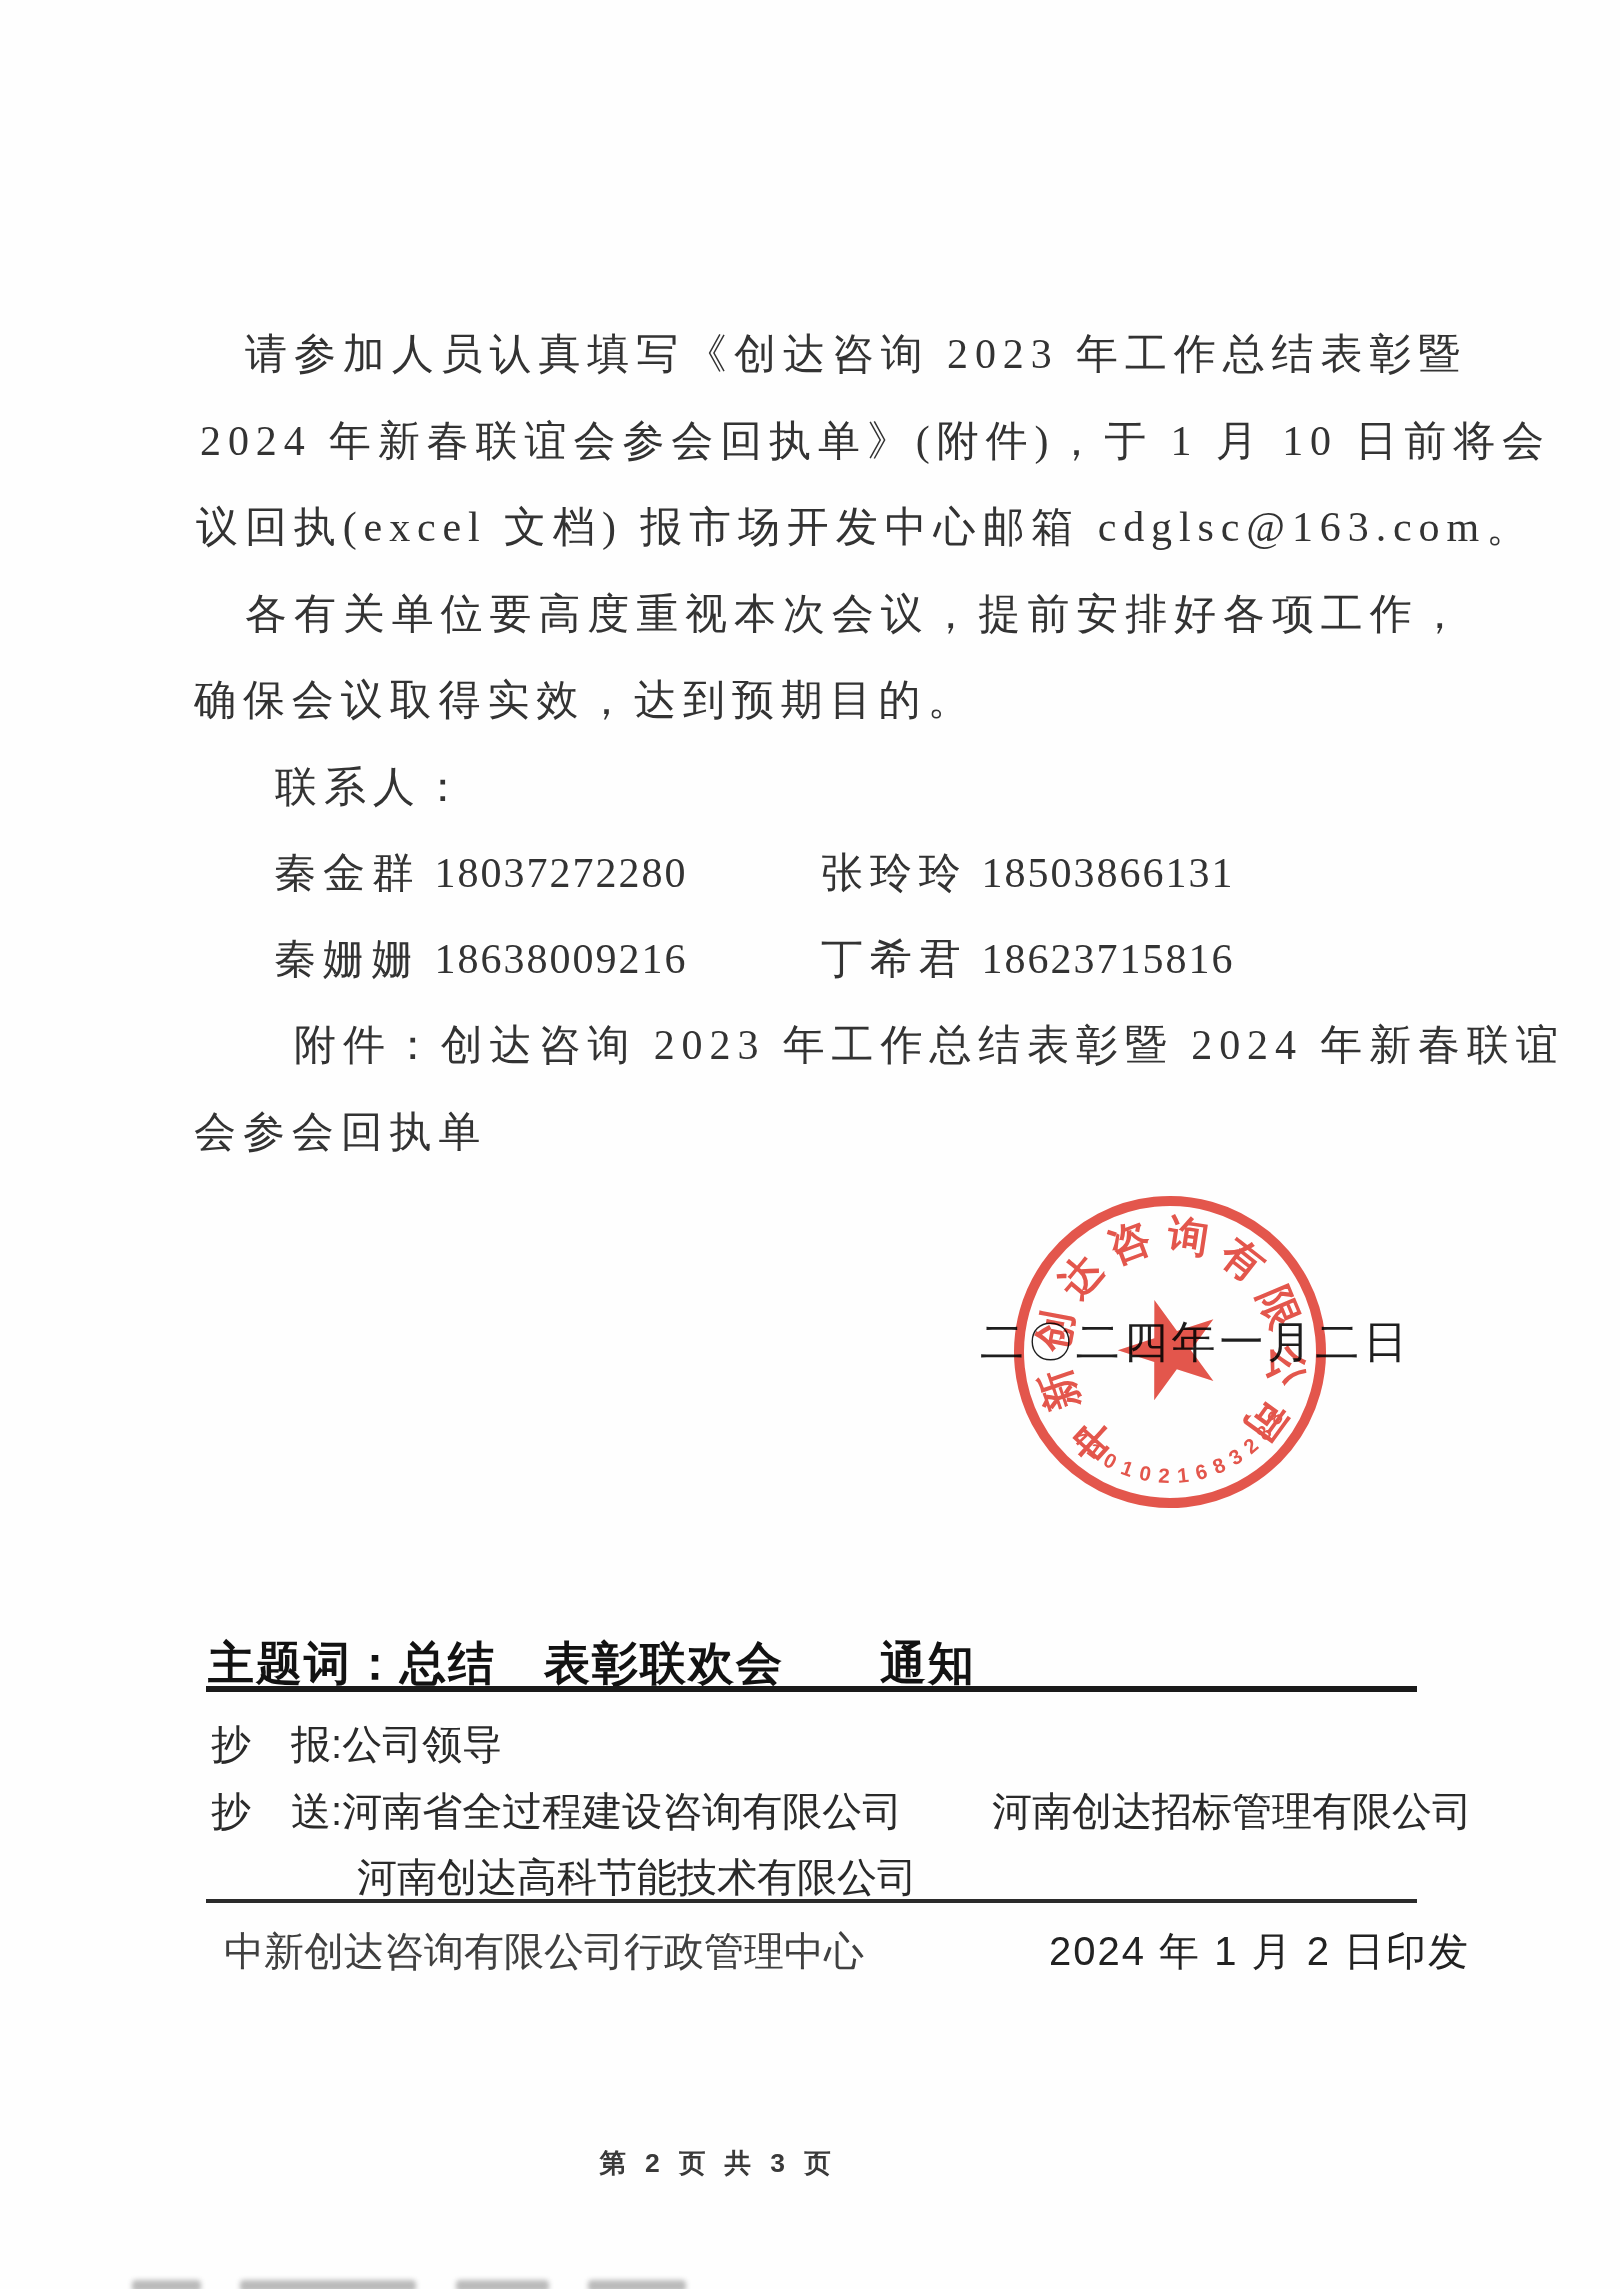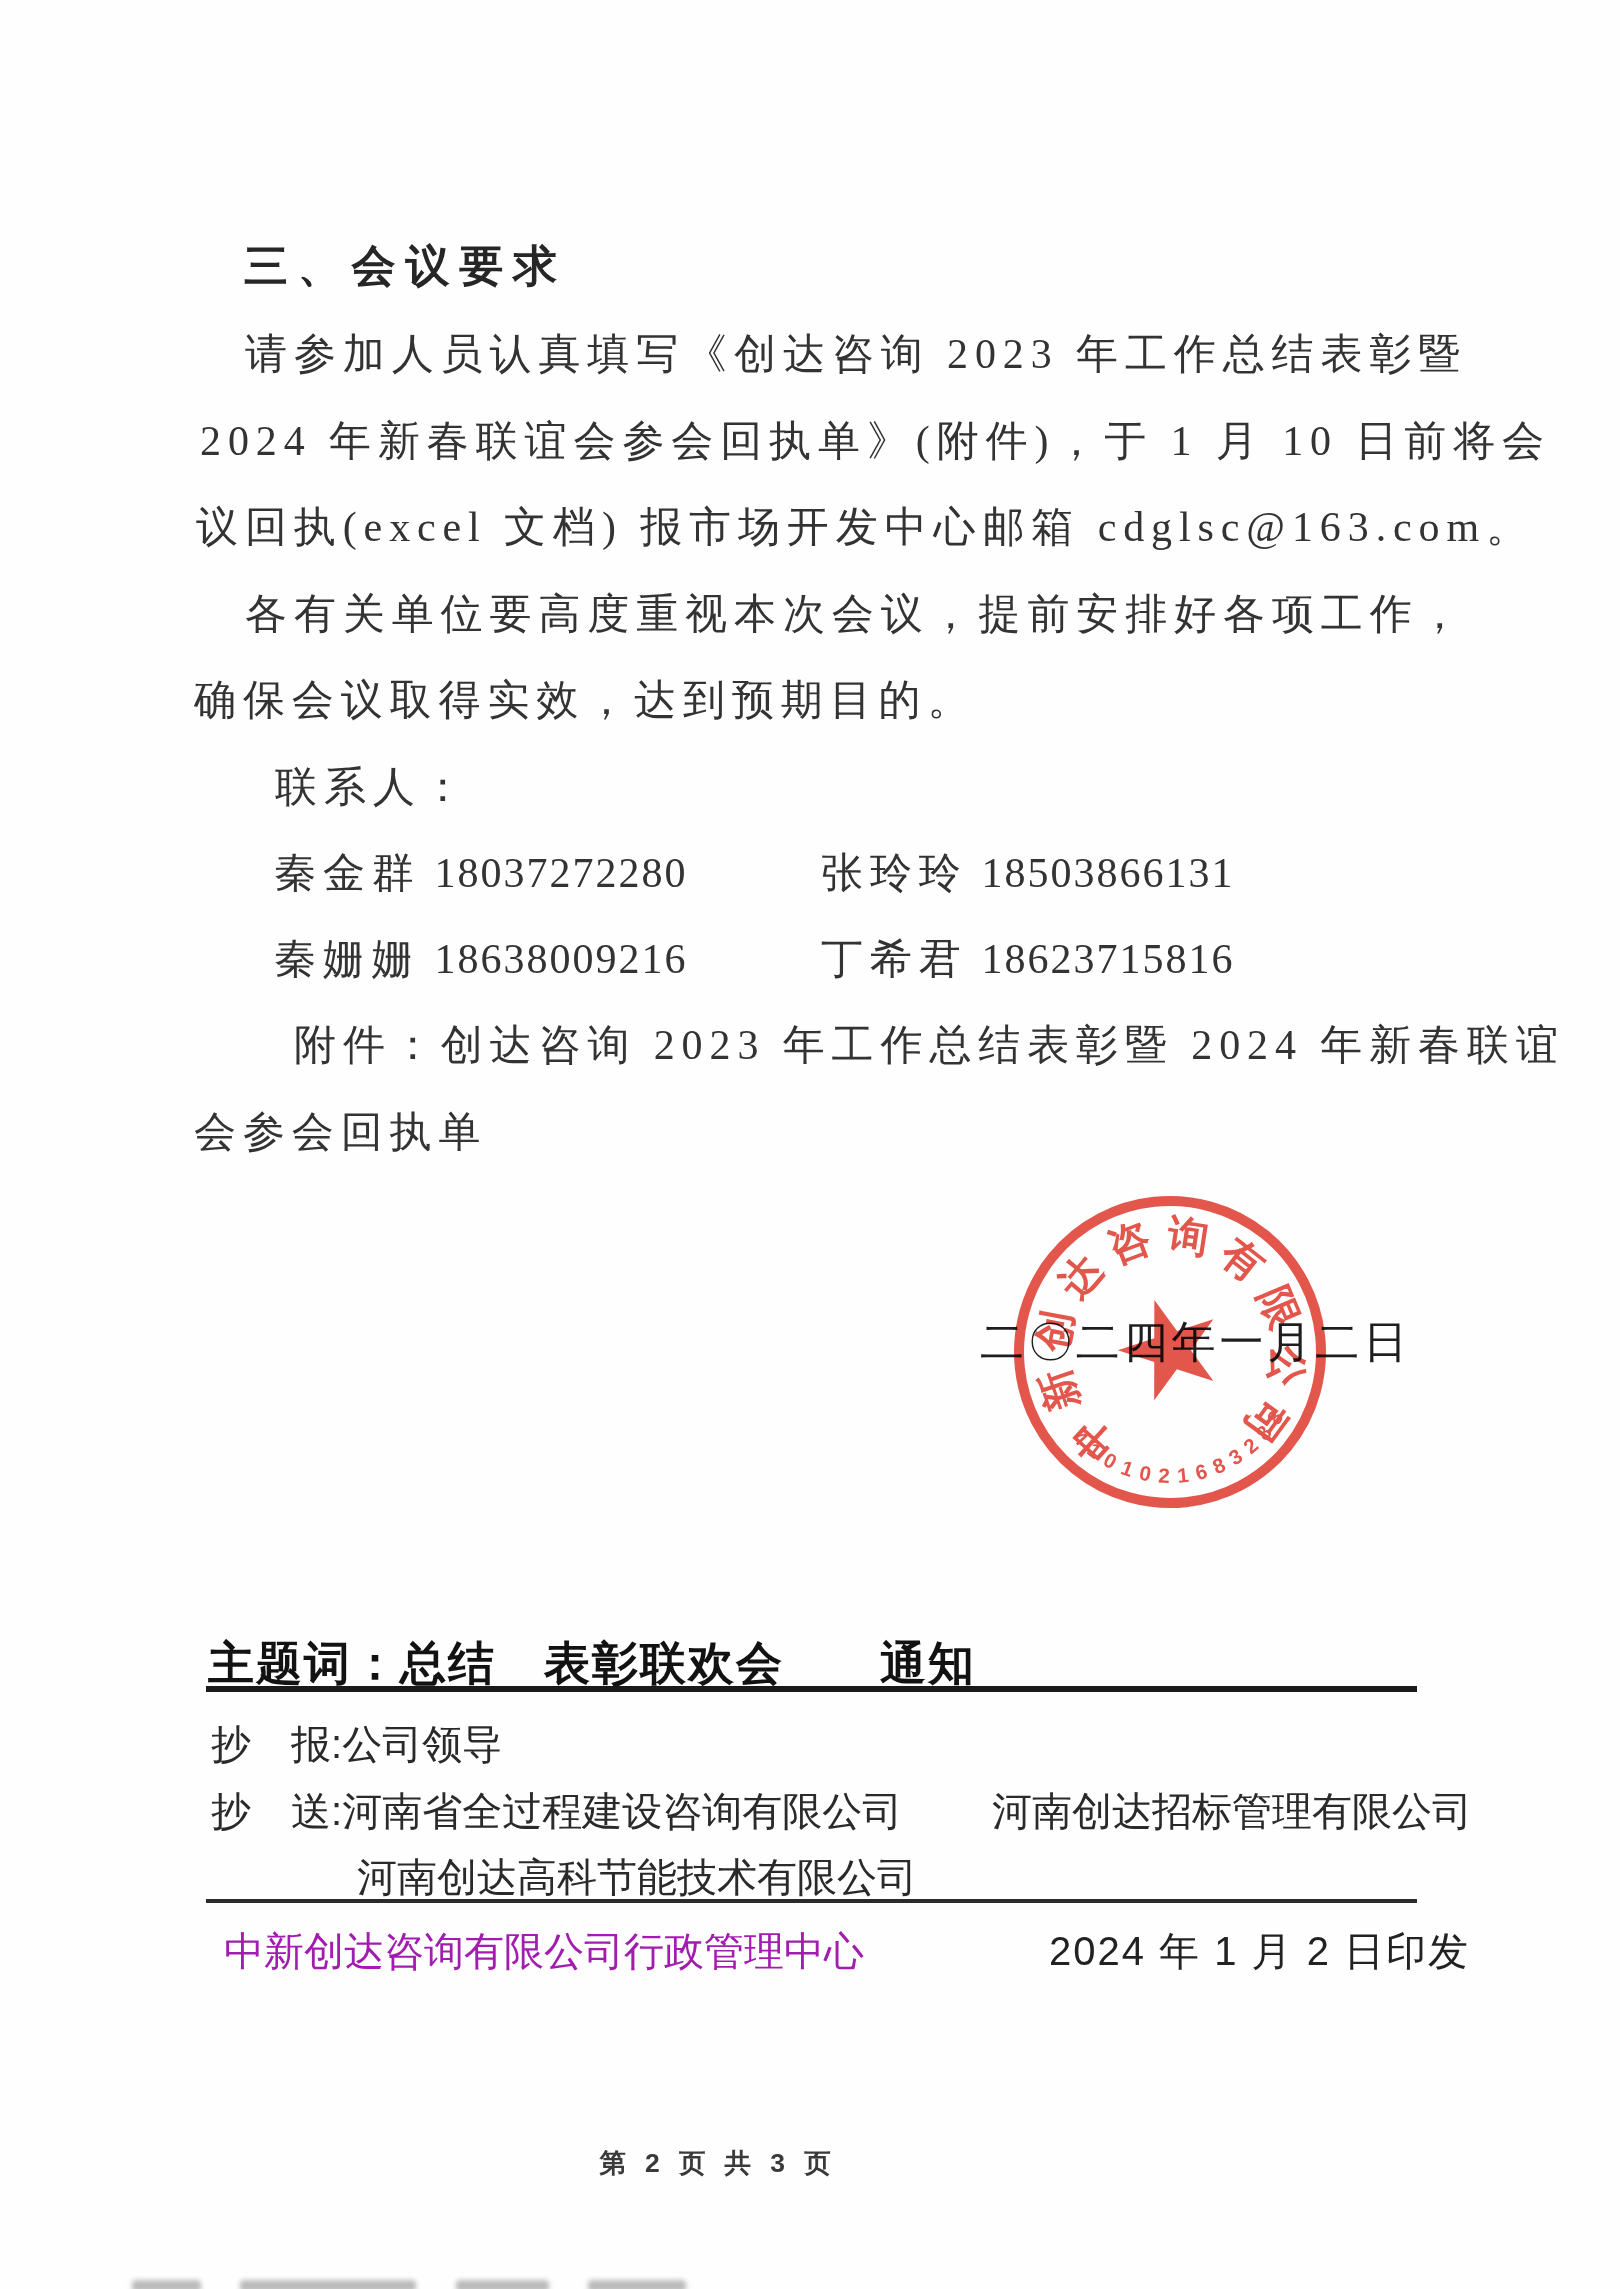--- a/index.html
+++ b/index.html
@@ -56,21 +56,21 @@
 
   
   .adm { font-family:"Liberation Sans","DejaVu Sans",sans-serif; position:absolute; white-space:nowrap; }
   .subject-line { left:208px; top:1633px; font-size:46px; font-weight:700; color:#121212; letter-spacing:2px; }
   .rule-thick { position:absolute; left:206px; top:1686px; width:1211px; height:5.9px; background:#1a1a1a; }
   .cc-report { left:211px; top:1717px; font-size:40px; color:#2a2a2a; }
   .cc-send   { left:211px; top:1784px; font-size:40px; color:#2a2a2a; width:1211px; }
   .cc-send .right-co { position:absolute; left:781px; top:0; }
   .cc-send2  { left:357px; top:1850px; font-size:40px; color:#2a2a2a; }
   .rule-thin { position:absolute; left:206px; top:1899px; width:1211px; height:3.9px; background:#2b2b2b; }
-  .imprint-issuer { left:224px; top:1924px; font-size:40px; color:#a21caf; }
+  .imprint-issuer { left:224px; top:1924px; font-size:40px; color:#404040; }
   .imprint-date   { left:1049px; top:1924px; font-size:40px; color:#222; letter-spacing:2px; }
 
   .page-footer {
     position:absolute; left:0; top:2145px; width:1436px;
     text-align:center; font-size:26.5px; letter-spacing:5.9px; color:#3a3a3a;
     font-family:"Liberation Sans","DejaVu Sans",sans-serif; font-weight:600;
   }
 
   
   .scan-artifacts { position:absolute; left:0; top:2274px; width:1620px; height:15.7px; }
@@ -81,21 +81,20 @@
   .scan-artifacts i:nth-child(1){ left:132px; width:69px; }
   .scan-artifacts i:nth-child(2){ left:240px; width:176px; }
   .scan-artifacts i:nth-child(3){ left:456px; width:93px; }
   .scan-artifacts i:nth-child(4){ left:588px; width:98px; }
 </style>
 </head>
 <body>
 
 <div class="page">
 
-  <div class="bline heading" style="left:244px; top:242px;">三、会议要求</div>
 
   <div class="bline" style="left:245px; top:330px;">请参加人员认真填写《创达咨询 2023 年工作总结表彰暨</div>
   <div class="bline" style="left:200px; top:417px;text-align:right;">2024 年新春联谊会参会回执单》(附件)，于 1 月 10 日前将会</div>
   <div class="bline" style="left:196px; top:503px;">议回执(excel 文档) 报市场开发中心邮箱 cdglsc@163.com。</div>
 
   <div class="bline" style="left:194px; top:676px;">确保会议取得实效，达到预期目的。</div>
   <div class="bline" style="left:245px; top:590px;">各有关单位要高度重视本次会议，提前安排好各项工作，</div>
 
   <div class="bline" style="left:275px; top:763px;">联系人：</div>
 

